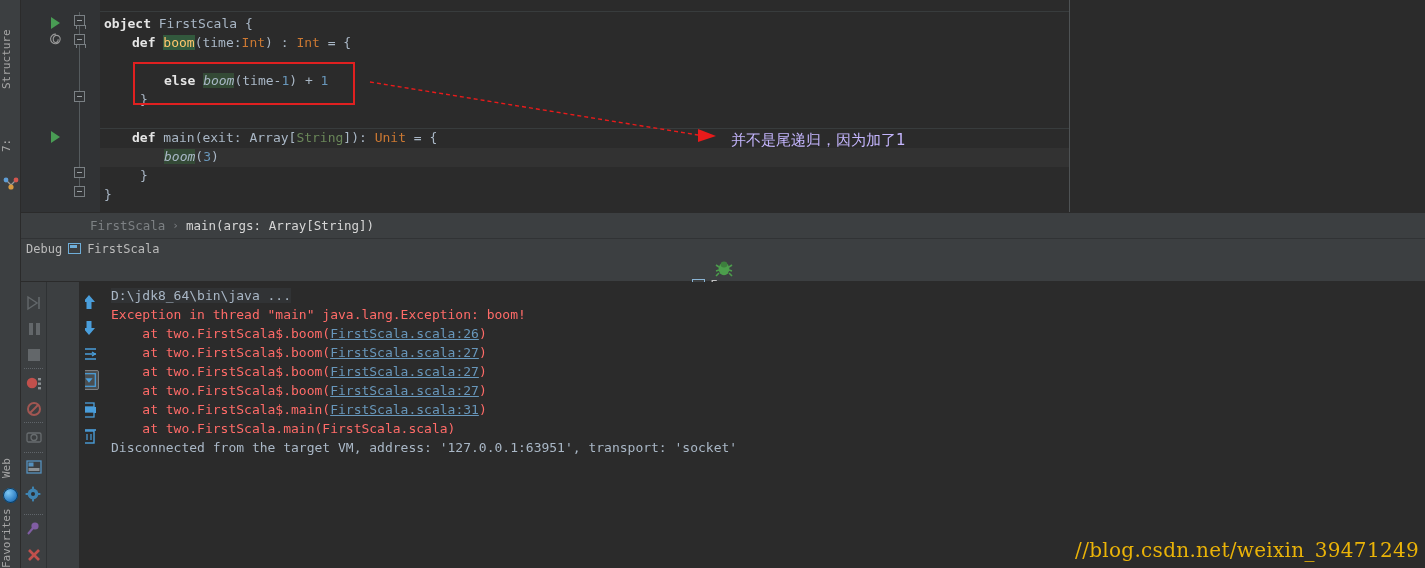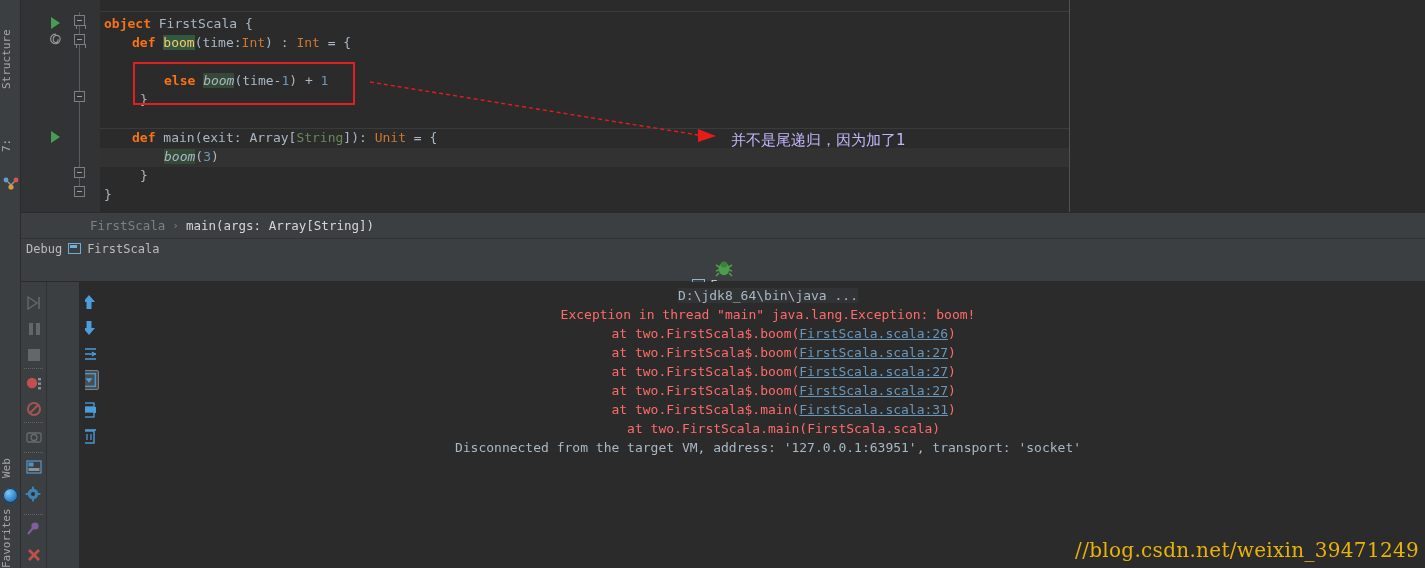--- a/index.html
+++ b/index.html
@@ -52,21 +52,21 @@
   }
   #code-area{
     position:absolute; left:79px; top:0; right:0; height:212px;
     background:#2b2b2b;
   }
   .cl{
     position:absolute; left:4px; white-space:pre; font-size:13px;
     font-family:"DejaVu Sans Mono","Liberation Mono",monospace;
     line-height:19px; height:19px;
   }
-  .kw{ color:#f97316; font-weight:bold; }
+  .kw{ color:#e5e5e5; font-weight:bold; }
   .ty{ color:#cc7832; }
   .cls{ color:#a9b7c6; }
   .num{ color:#6897bb; }
   .str{ color:#6a8759; }
   .idt{ color:#a9b7c6; }
   .meth{ color:#ffc66d; }
   .gen{ color:#6a8759; }
   .ital{ font-style:italic; }
   .hl{ background:#32593d; }
   .hl2{ background:#344a36; }
@@ -144,21 +144,20 @@
   .tabico{ width:13px; height:13px; border:1px solid #8ab4d4; position:relative; background:#3c3f41; }
   .tabico:after{ content:""; position:absolute; left:2px; top:2px; right:2px; height:3px; background:#8ab4d4; }
   #pin-mark{ color:#9aa0a4; font-size:12px; margin-left:2px; }
   .tbsep{ width:1px; height:15px; margin:0 5px; border-left:1px dotted #6a6f72; }
   .tbico{ width:18px; height:18px; margin:0 3px; opacity:.55; }
 
   
   #console-wrap{
     position:absolute; left:21px; top:282px; width:1404px; height:286px;
     background:#2b2b2b;
-    text-align:center;
   }
   #cons-col-a{
     position:absolute; left:0; top:0; width:25px; height:286px; background:#3c3f41;
   }
   #cons-col-b{
     position:absolute; left:25px; top:0; width:33px; height:286px; background:#3c3f41;
     border-left:1px solid #2f3234;
   }
   .sidebtn{ position:absolute; left:4px; width:18px; height:18px; opacity:.85; }
   .sidebtn2{ position:absolute; left:32px; width:20px; height:20px; }

